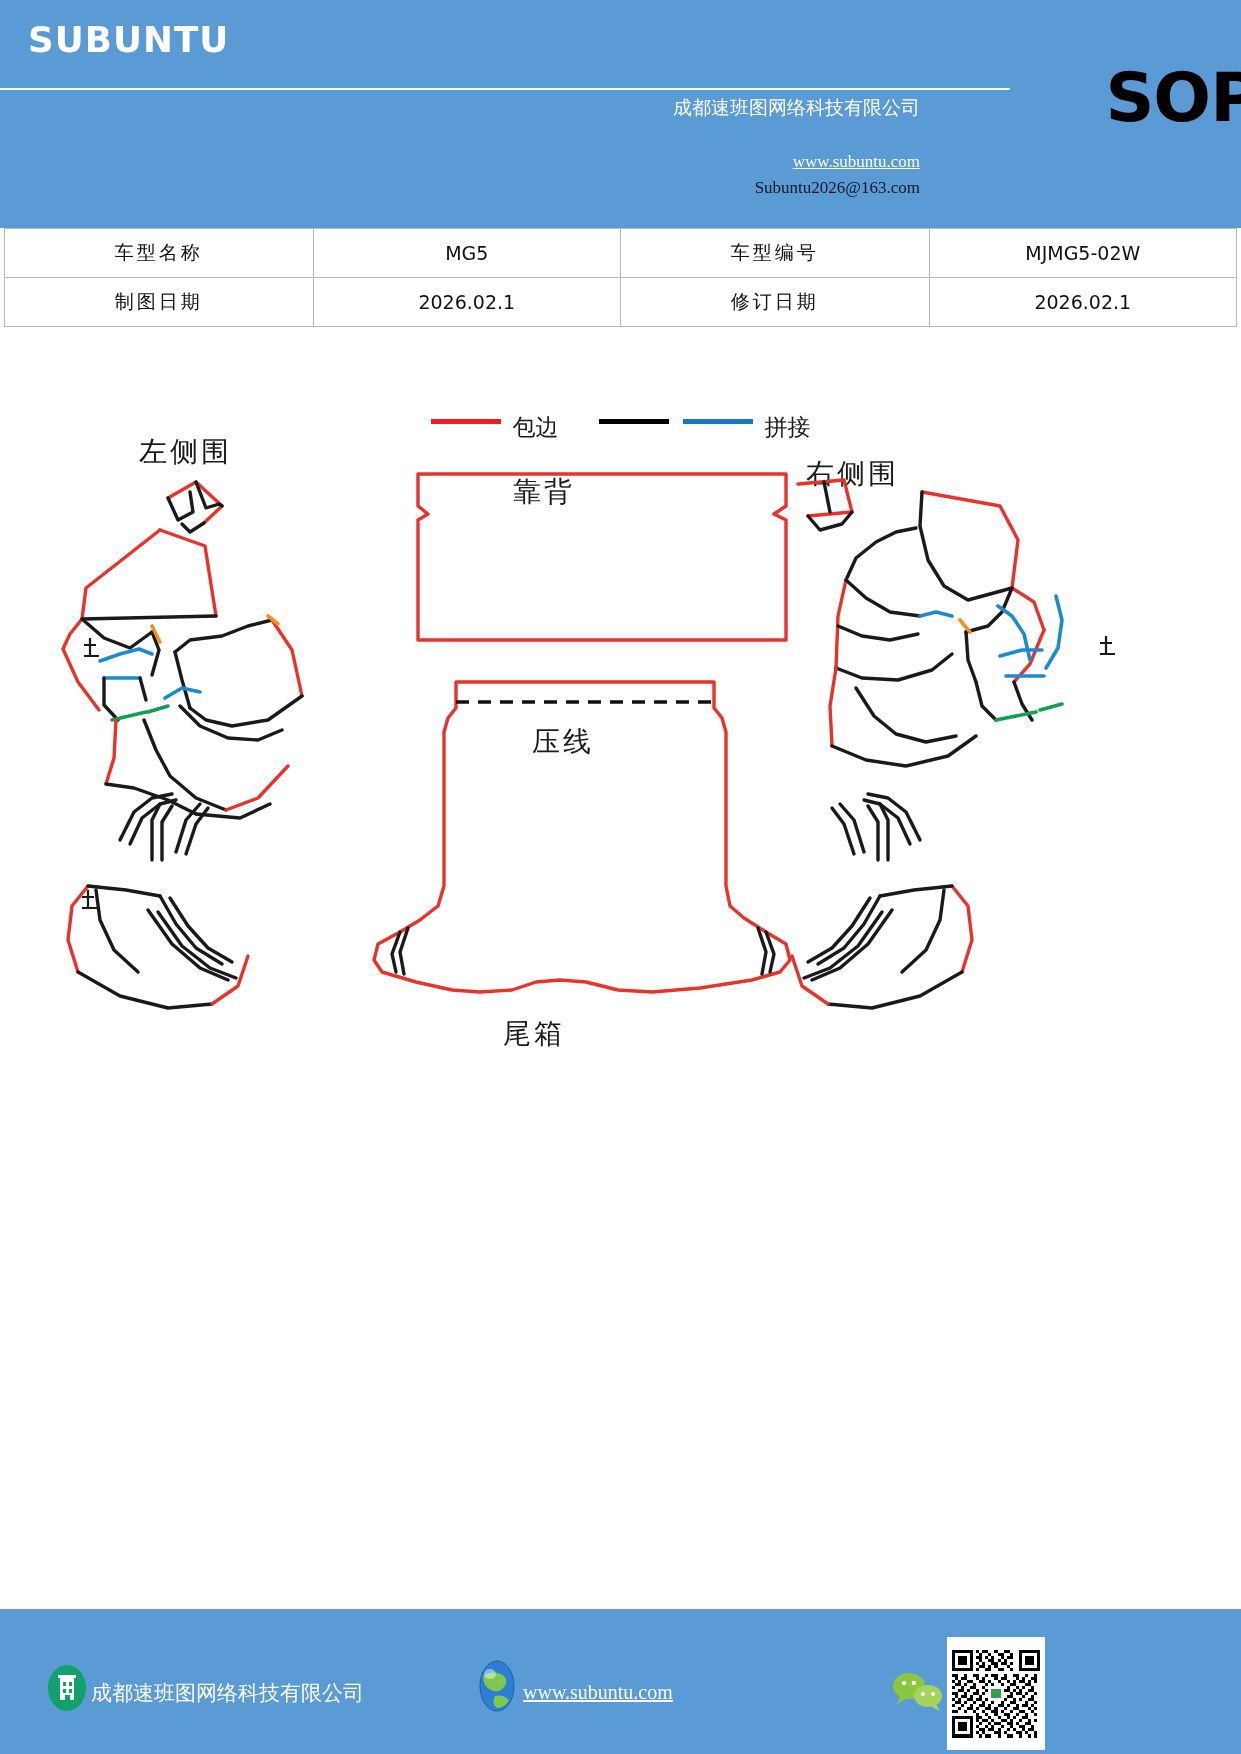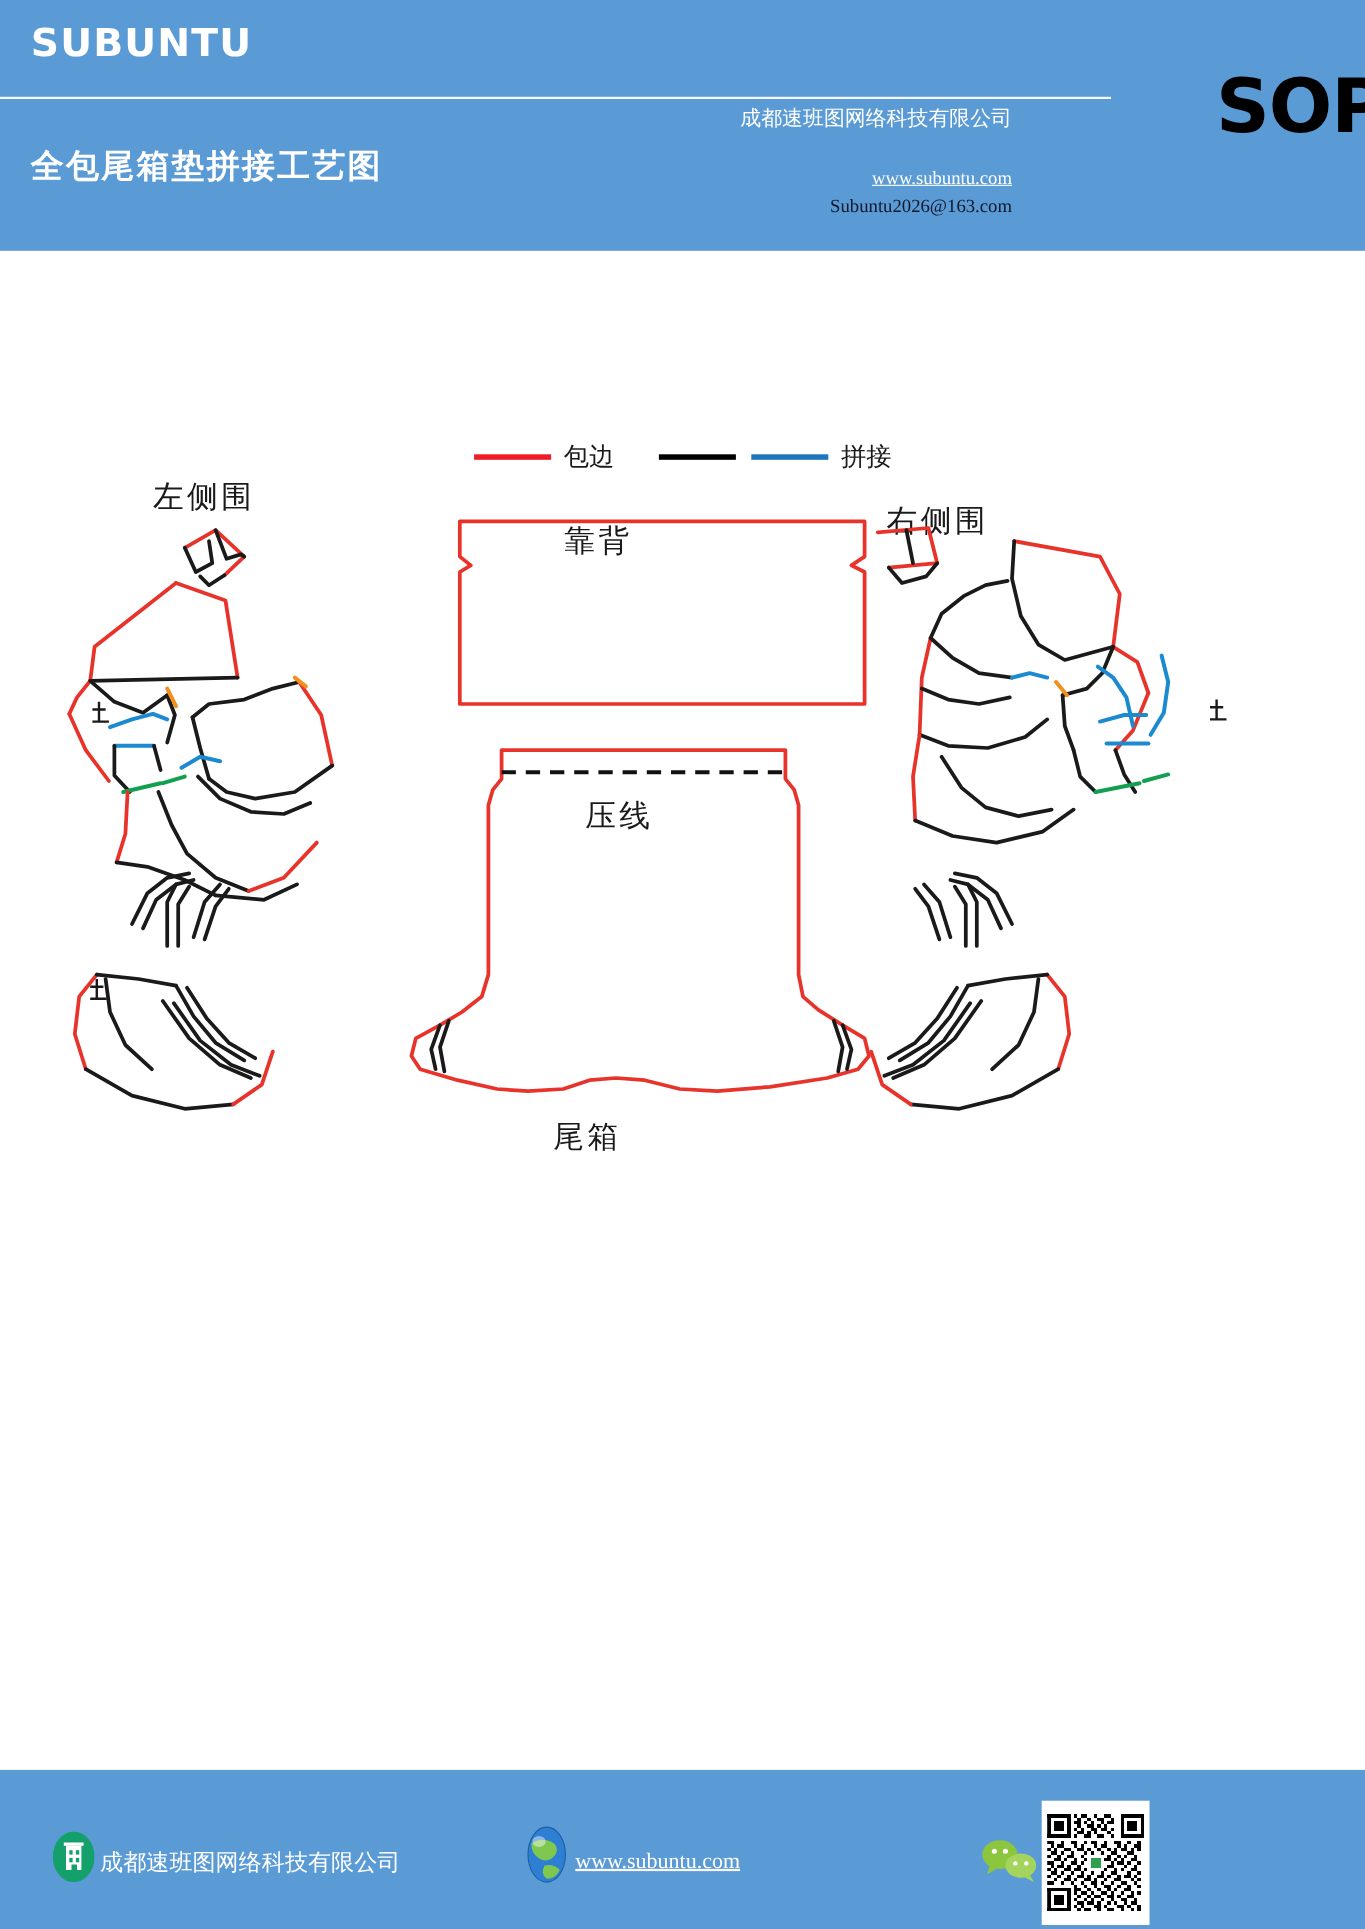--- a/index.html
+++ b/index.html
@@ -83,20 +83,21 @@
   .legend{
     position:absolute;left:0;top:400px;width:1241px;
     display:flex;justify-content:center;align-items:center;
     gap:0px;
   }
   .legend-item{display:flex;align-items:center;}
   .legend-swatch{display:inline-block;width:70px;height:5px;}
   .legend-label{
     font-size:23px;color:#1a1a1a;margin-left:12px;
     font-family:"DejaVu Sans","Liberation Sans",sans-serif;
+    margin-top:12px;
   }
   .legend-gap{width:40px;}
 
   
   .drawing{
     position:absolute;left:0;top:420px;width:1241px;height:700px;padding-left:14px;
   }
   .part-label{
     position:absolute;
     font-size:28px;color:#1a1a1a;font-weight:500;
@@ -137,26 +138,41 @@
 </style>
 </head>
 <body>
 
 <div class="page">
 
   <div class="header">
     <div class="brand">SUBUNTU</div>
     <div class="hrule"></div>
     <div class="company-head">成都速班图网络科技有限公司</div>
-    <div class="doc-title">全包尾箱垫拼接工艺图</div>
     <div class="url-head">www.subuntu.com</div>
     <div class="mail-head">Subuntu2026@163.com</div>
     <div class="sop">SOP</div>
   </div>
 
+  <table class="info-table">
+    <tbody>
+        <tr>
+      <td class="lab">车型名称</td>
+      <td class="val">MG5</td>
+      <td class="lab">车型编号</td>
+      <td class="val">MJMG5-02W</td>
+    </tr>
+    <tr>
+      <td class="lab">制图日期</td>
+      <td class="val">2026.02.1</td>
+      <td class="lab">修订日期</td>
+      <td class="val">2026.02.1</td>
+    </tr>
+  </tbody>
+    </table>
 
   <div class="legend">
     <div class="legend-item">
       <span class="legend-swatch" style="background:#ee1c25"></span>
       <span class="legend-label">包边</span>
     </div>
     <span class="legend-gap"></span>
     <div class="legend-item">
       <span class="legend-swatch" style="background:#000000"></span>
       <span class="legend-swatch" style="background:#1b76bc;margin-left:14px;"></span>

